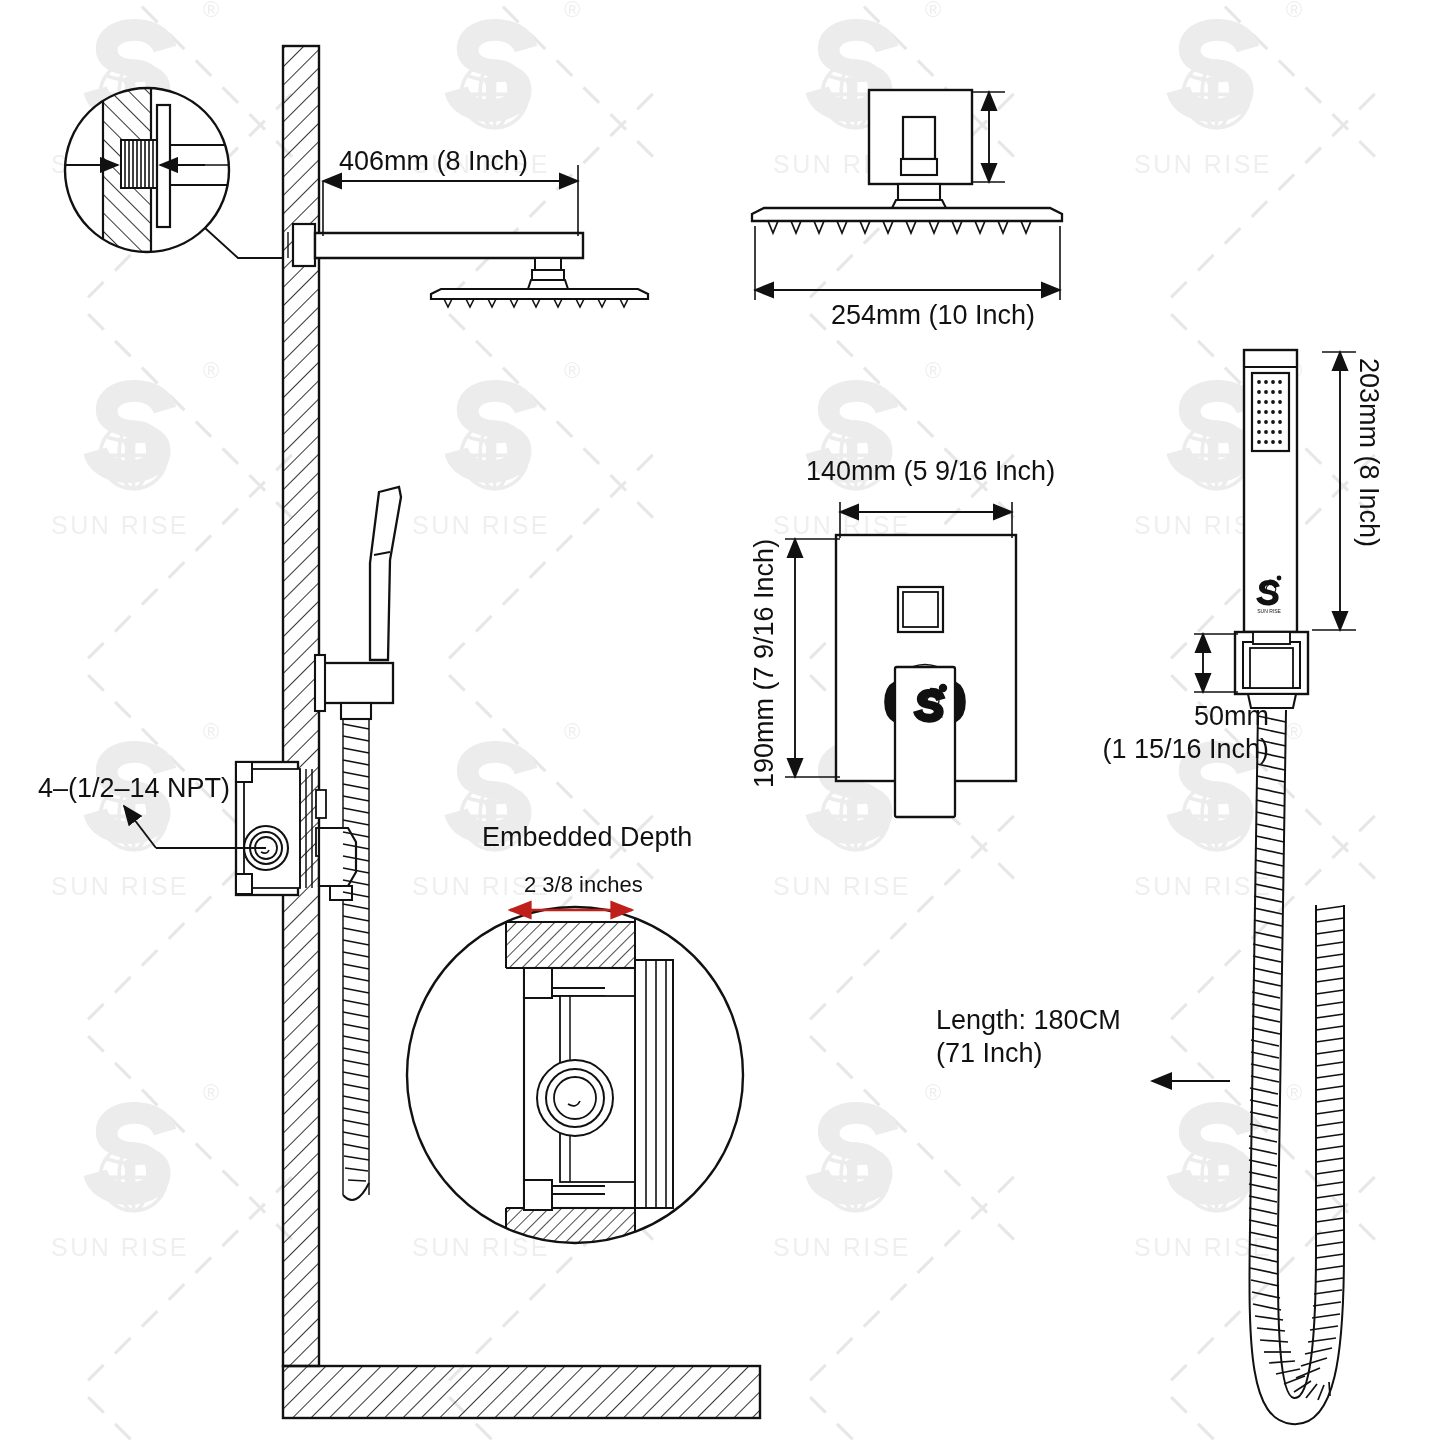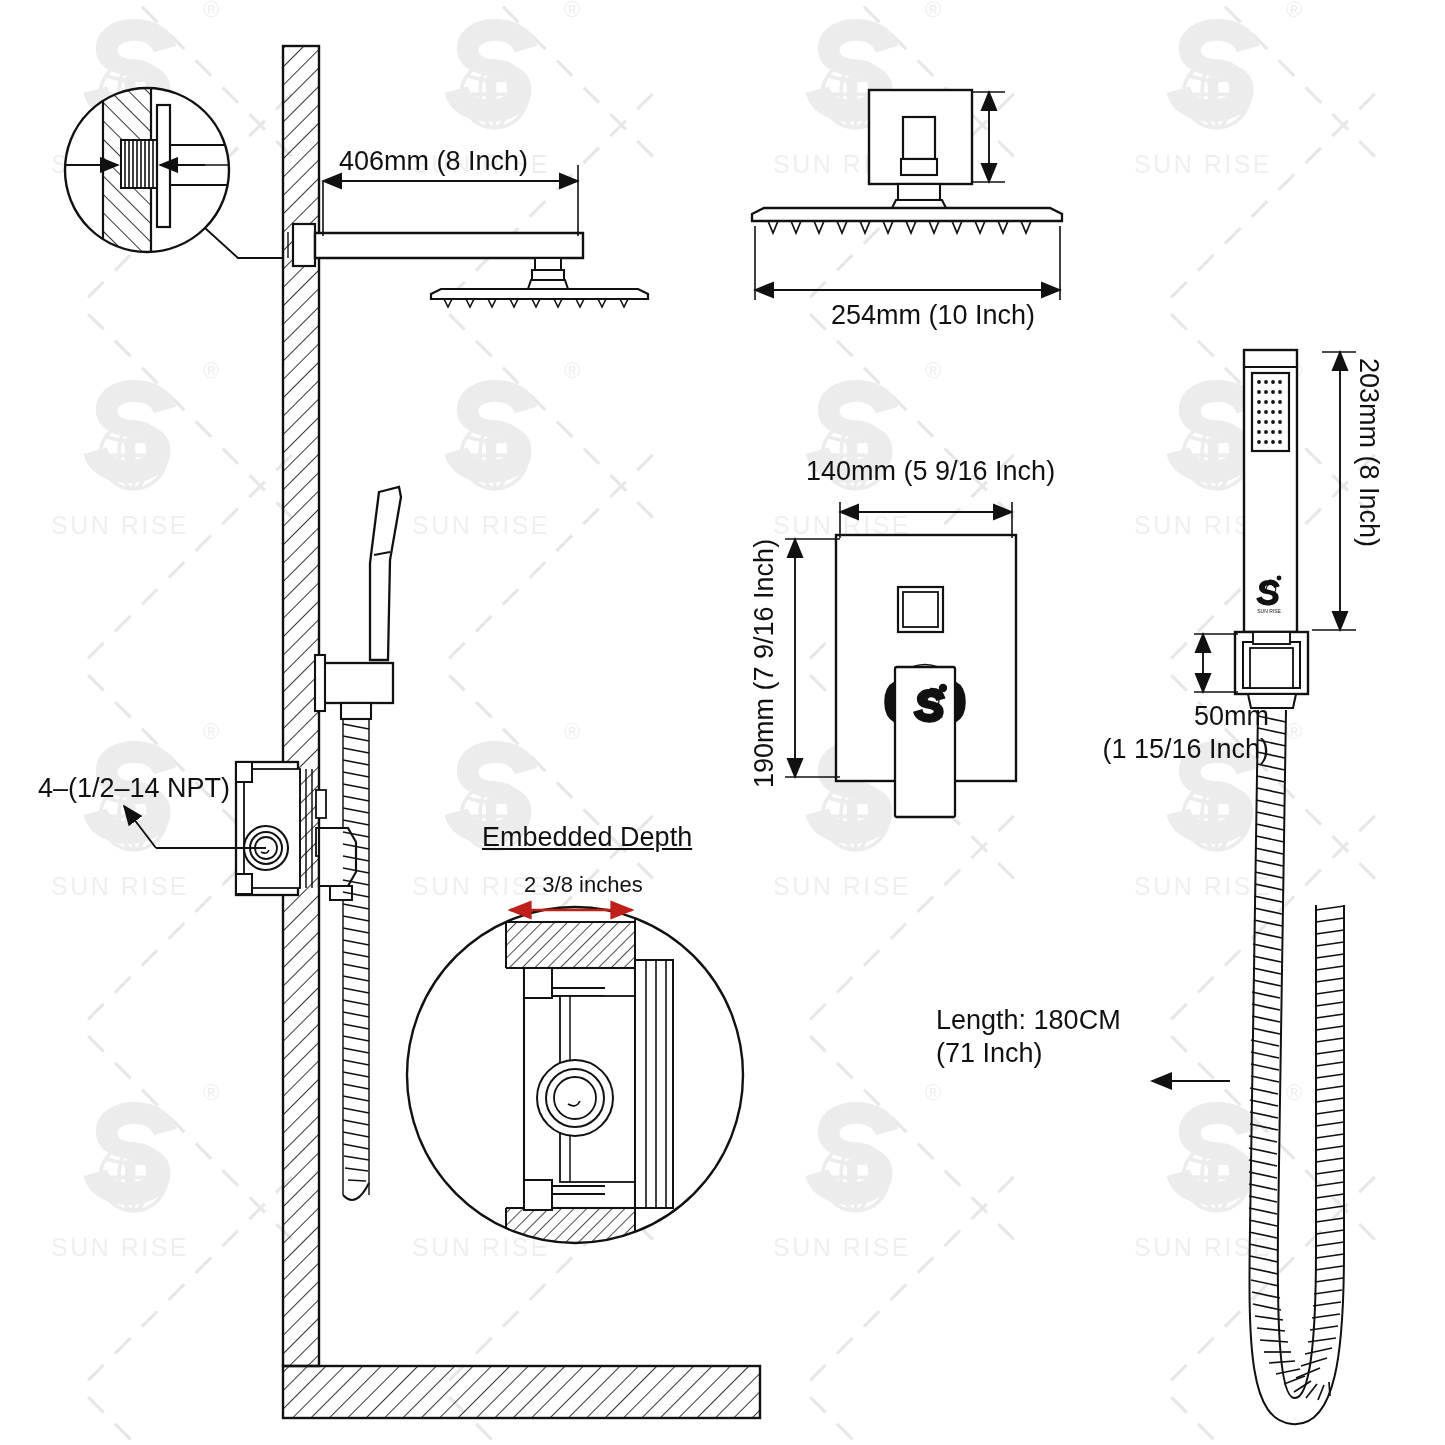--- a/index.html
+++ b/index.html
@@ -392,21 +392,21 @@
 
   <div class="lbl big rot-ccw" style="left:748px;top:788px;">190mm (7 9/16 Inch)</div>
 
   <div class="lbl big rot-cw" style="left:1385px;top:358px;">203mm (8 Inch)</div>
 
   <div class="lbl big" style="left:1054px;top:700px;text-align:right;width:215px;">50mm
 (1 15/16 Inch)</div>
 
   <div class="lbl big" style="left:26px;top:772px;margin-left:12px;">4–(1/2–14 NPT)</div>
 
-  <div class="lbl big" style="left:482px;top:821px;text-decoration:underline;">Embedded Depth</div>
+  <div class="lbl big" style="left:482px;top:821px;">Embedded Depth</div>
 
   <div class="lbl med" style="left:524px;top:872px;">2 3/8 inches</div>
 
   <div class="lbl big" style="left:936px;top:1004px;">Length: 180CM
 (71 Inch)</div>
 
   <svg class="full" viewBox="0 0 1445 1445" style="pointer-events:none;">
     <defs>
       <path id="hosePath" d="M1272 708 C1272 900, 1268 1060, 1266 1200 C1264 1340, 1256 1400, 1290 1408 C1322 1416, 1330 1360, 1330 1270 C1330 1120, 1330 980, 1330 900" fill="none"></path>
     </defs>

